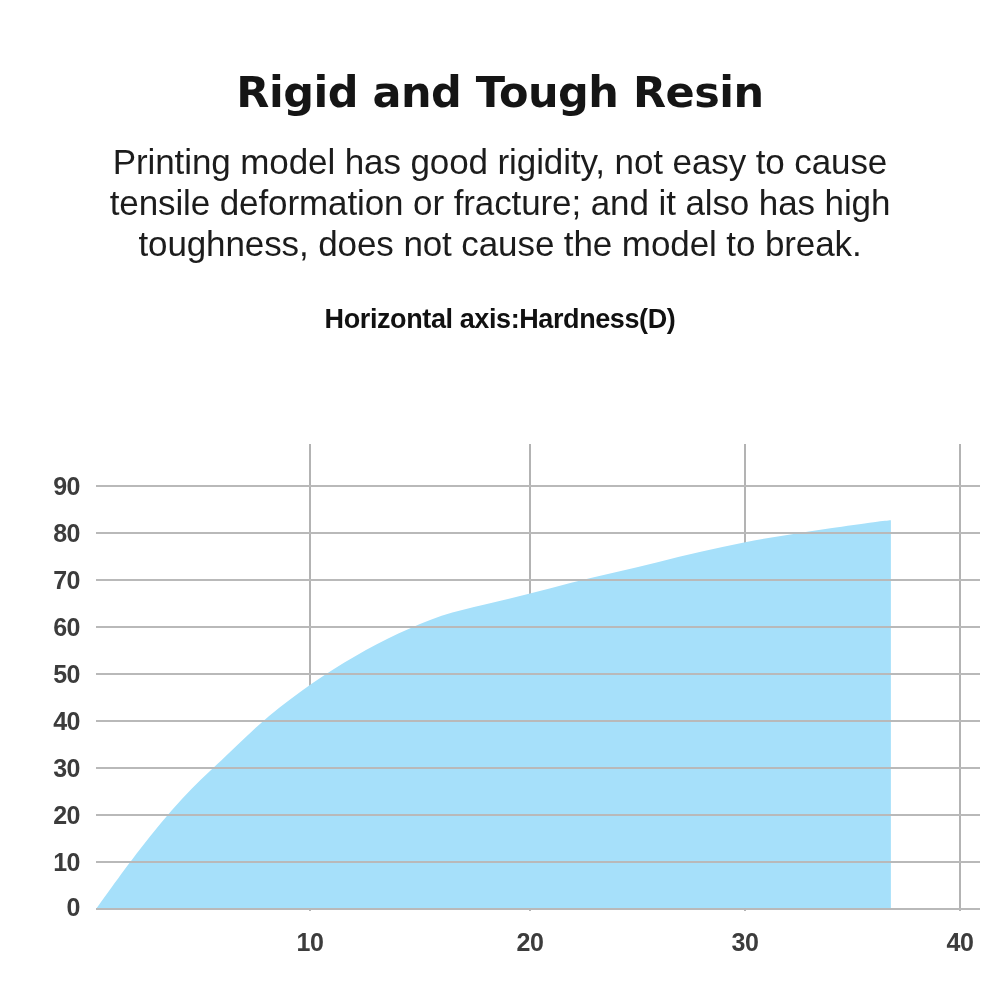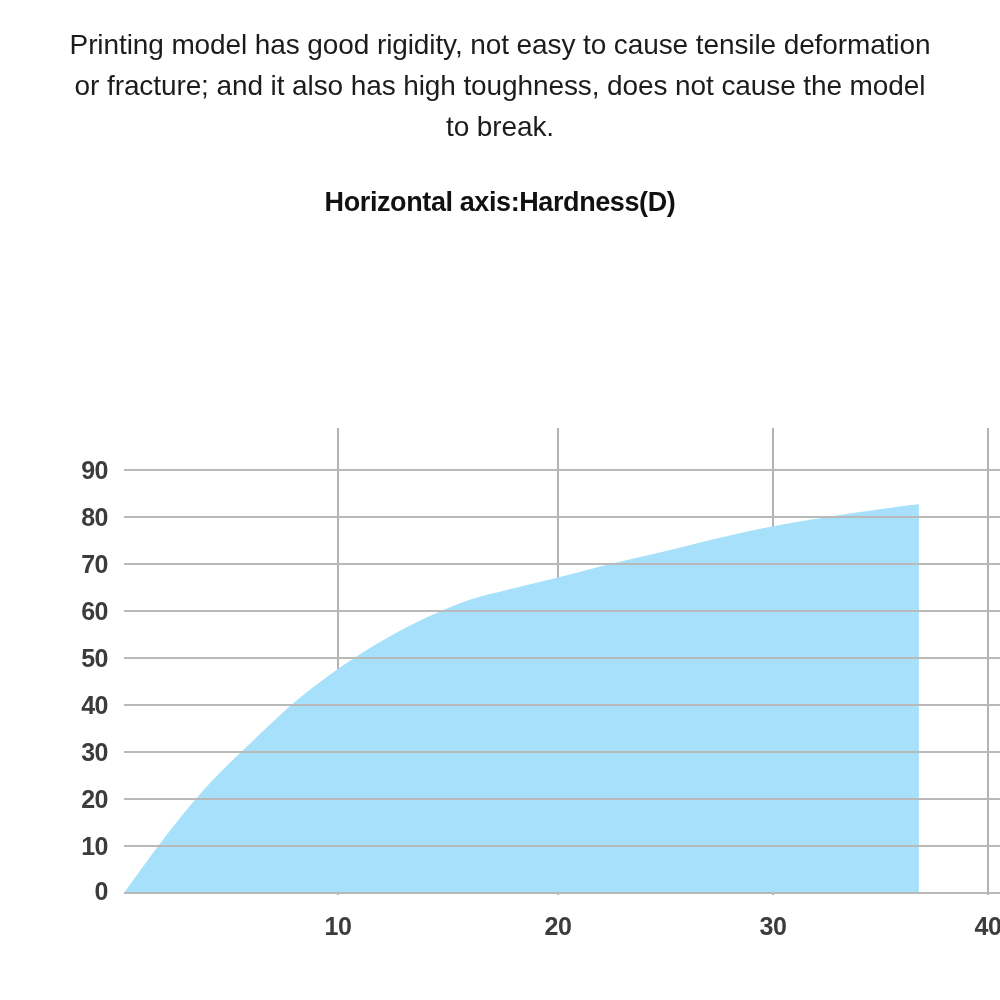--- a/index.html
+++ b/index.html
@@ -40,21 +40,21 @@
     letter-spacing: -0.5px;
     color: #151515;
     line-height: 1.15;
   }
 
   .subtitle {
     margin: 0 auto;
     padding-top: 24px;
     width: 880px;
     font-family: "Liberation Sans", sans-serif;
-    font-size: 28px;
+    font-size: 35px;
     font-weight: 400;
     line-height: 41px;
     color: #1c1c1c;
     letter-spacing: -0.1px;
   }
 
   .axis-legend {
     margin: 0 auto;
     padding-top: 40px;
     width: 920px;
@@ -66,24 +66,23 @@
     display: flex;
     justify-content: center;
     gap: 40px;
     white-space: nowrap;
   }
 
   
   .chart-wrap {
     position: absolute;
     left: 0;
-    top: 408px;
+    top: 424px;
     width: 844px;
     height: 560px;
-    padding-left: 28px;
   }
 
   .chart-svg {
     display: block;
   }
 
   .ytick-label {
     font-family: "Liberation Sans", sans-serif;
     font-size: 25px;
     font-weight: 700;
@@ -110,20 +109,21 @@
     stroke-width: 1.4;
     shape-rendering: crispEdges;
   }
 </style>
 </head>
 <body>
 
 <div class="page">
 
   <div class="header">
+    <h1 class="title">Rigid and Tough Resin</h1>
 
     <p class="subtitle">Printing model has good rigidity, not easy to cause tensile deformation or fracture; and it also has high toughness, does not cause the model to break.</p>
 
     <div class="axis-legend">
       <span>Horizontal axis:Hardness(D)</span>
     </div>
   </div>
 
   <div class="chart-wrap">
     <svg class="chart-svg" width="1000" height="560" viewBox="0 0 1000 560">

